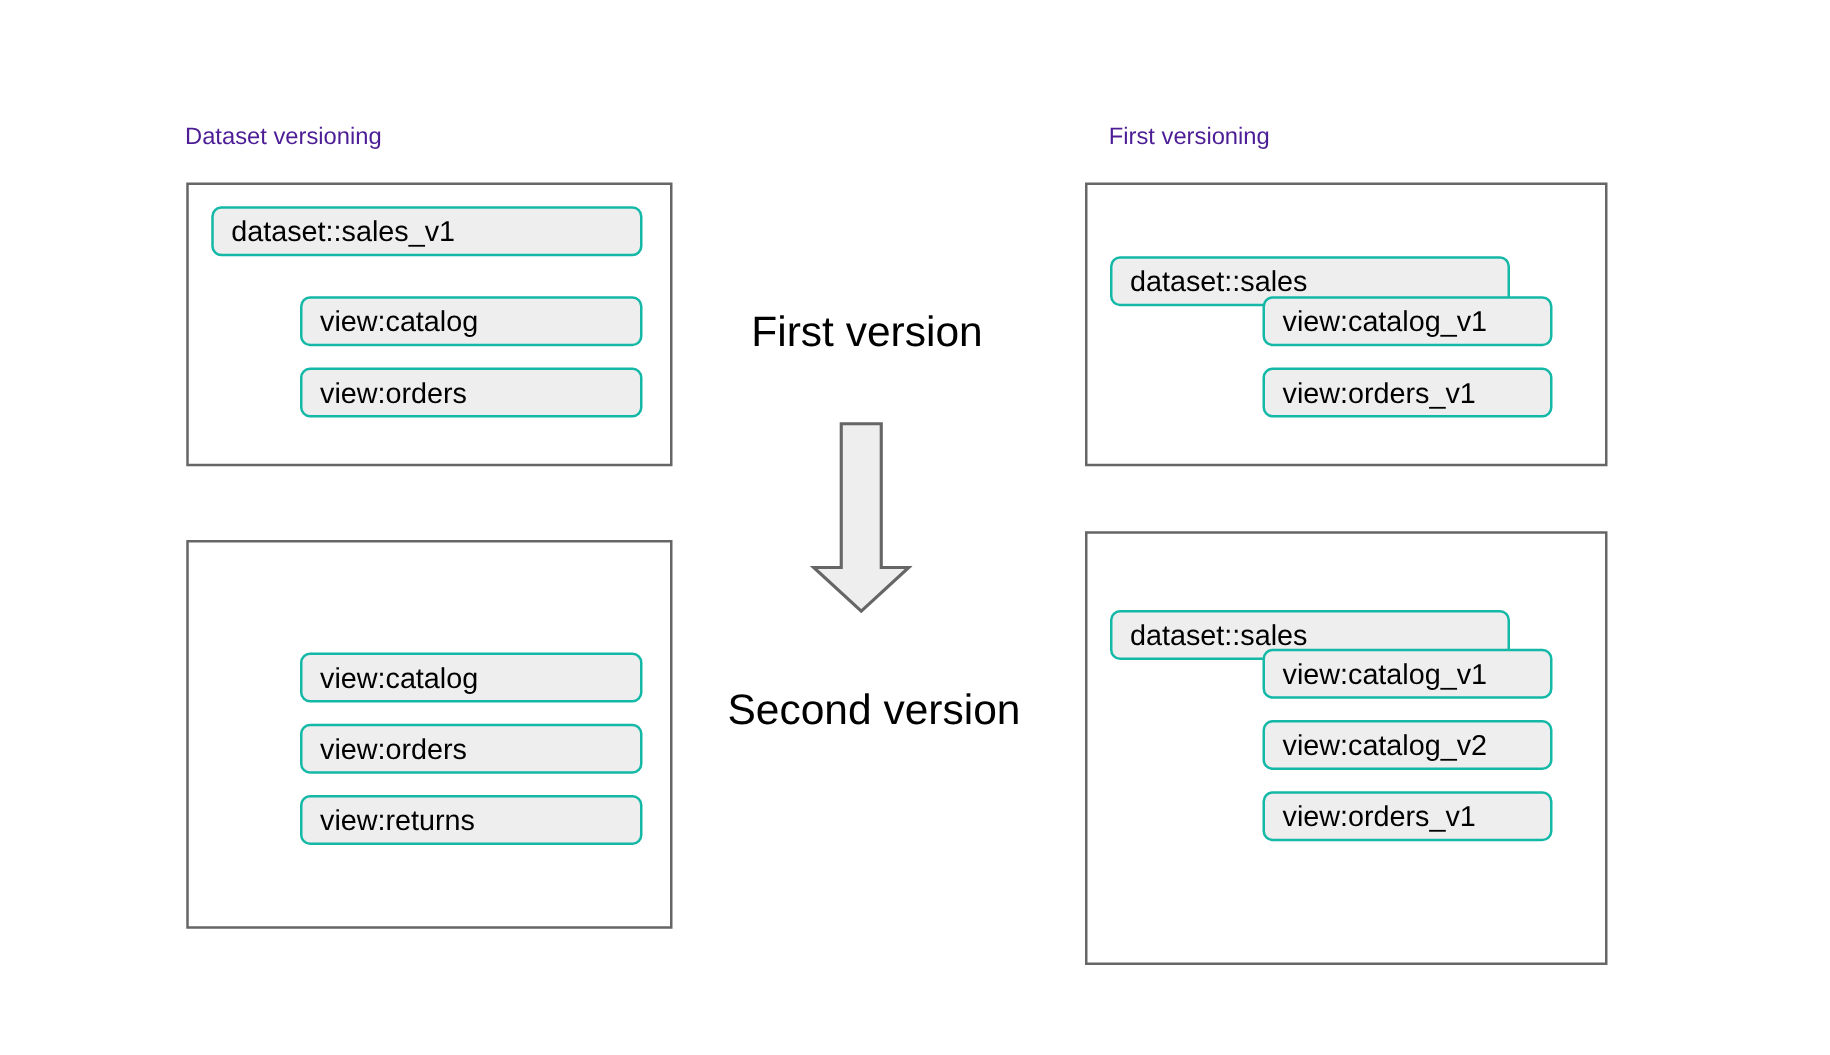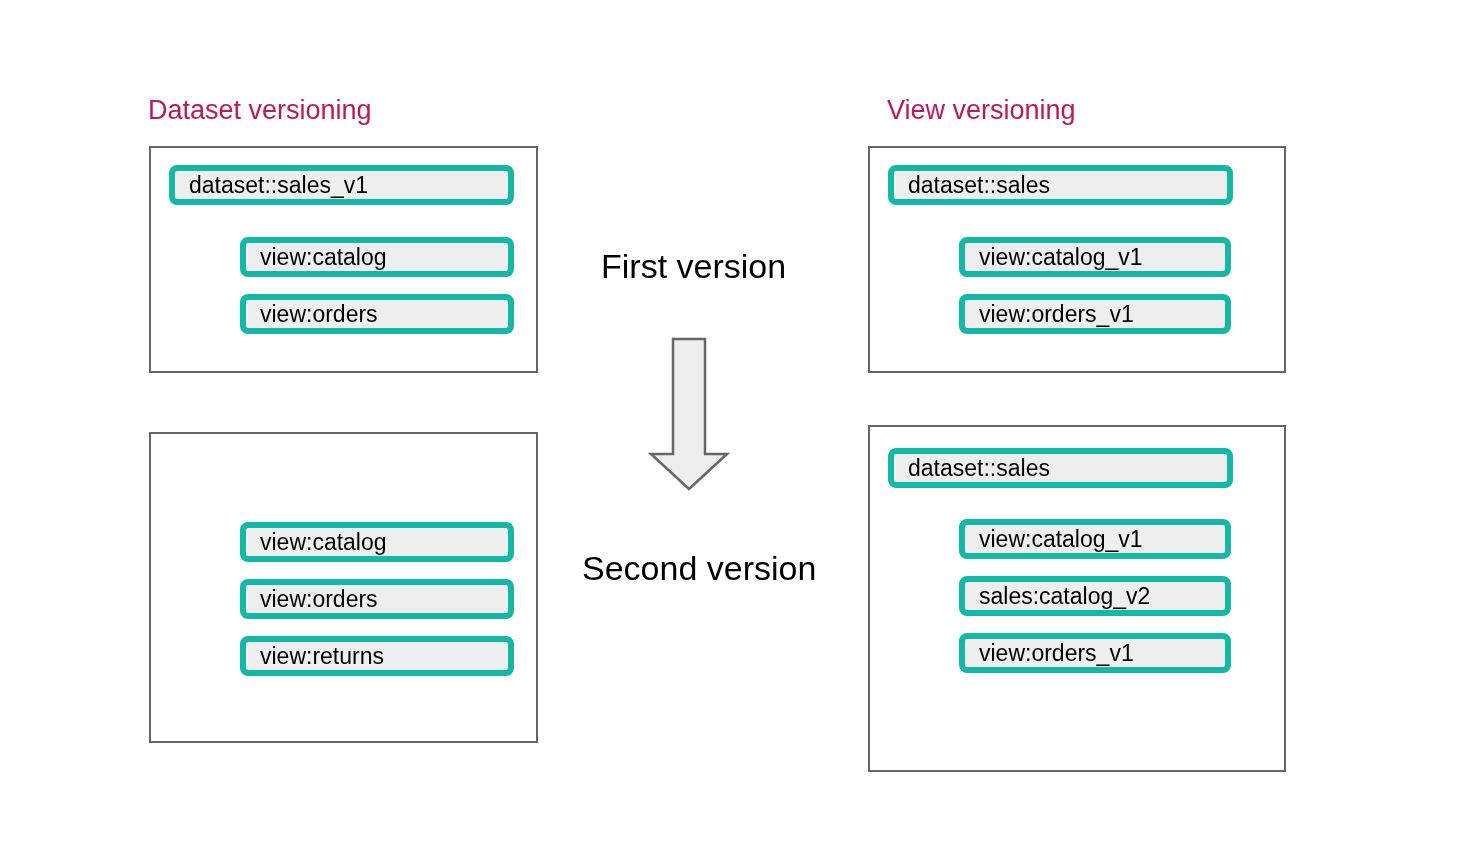--- a/index.html
+++ b/index.html
@@ -19,23 +19,23 @@
   .canvas {
     position: absolute;
     left: 0; top: 0;
     width: 1464px;
     height: 844px;
   }
 
   
   .col-title {
     position: absolute;
-    font-size: 27px;
+    font-size: 19px;
     line-height: 32px;
-    color: #be185d;
+    color: #4c1d95;
     white-space: nowrap;
     letter-spacing: 0px;
   }
   #title-left  { left: 148px; top: 94px; }
   #title-right { left: 887px; top: 94px; }
 
   
   .panel {
     position: absolute;
     box-sizing: border-box;
@@ -46,37 +46,37 @@
   #panel-ds-v2 { left: 149px; top: 432px; width: 389px; height: 311px; }
   #panel-vw-v1 { left: 868px; top: 146px; width: 418px; height: 227px; }
   #panel-vw-v2 { left: 868px; top: 425px; width: 418px; height: 347px; }
 
   
   .chip {
     position: absolute;
     box-sizing: border-box;
     height: 40px;
     background: #eeeeee;
-    border: 6px solid #14b8a6;
+    border: 2px solid #14b8a6;
     border-radius: 8px;
     display: flex;
     align-items: center;
     padding-left: 14px;
     font-size: 23px;
     line-height: 24px;
     color: #000000;
     white-space: nowrap;
   }
 
   
   .chip.ds-left  { left: 169px; width: 345px; }
   .chip.vw-left  { left: 240px; width: 274px; }
   
-  .chip.ds-right { left: 888px; width: 345px; }
-  .chip.vw-right { left: 959px; width: 272px; }
+  .chip.ds-right { left: 888px; width: 320px; margin-top: 40px; }
+  .chip.vw-right { left: 1010px; width: 232px; }
 
   
   #flow-arrow {
     position: absolute;
     left: 648px;
     top: 336px;
     width: 82px;
     height: 156px;
   }
 
@@ -91,21 +91,21 @@
   #label-first  { left: 601px; top: 250px; }
   #label-second { left: 582px; top: 552px; }
 </style>
 </head>
 <body>
 
 <div class="canvas">
 
   <div class="col-title" id="title-left">Dataset versioning</div>
 
-  <div class="col-title" id="title-right">View versioning</div>
+  <div class="col-title" id="title-right">First versioning</div>
 
   <div class="panel" id="panel-ds-v1"></div>
 
   <div class="chip ds-left" style="top:165px;">dataset::sales_v1</div>
 
   <div class="chip vw-left" style="top:237px;">view:catalog</div>
 
   <div class="chip vw-left" style="top:294px;">view:orders</div>
 
   <div class="panel" id="panel-ds-v2"></div>
@@ -124,21 +124,21 @@
   <div class="chip vw-right" style="top:237px;">view:catalog_v1</div>
 
   <div class="chip vw-right" style="top:294px;">view:orders_v1</div>
 
   <div class="panel" id="panel-vw-v2"></div>
 
   <div class="chip ds-right" style="top:448px;">dataset::sales</div>
 
   <div class="chip vw-right" style="top:519px;">view:catalog_v1</div>
 
-  <div class="chip vw-right" style="top:576px;">sales:catalog_v2</div>
+  <div class="chip vw-right" style="top:576px;">view:catalog_v2</div>
 
   <div class="chip vw-right" style="top:633px;">view:orders_v1</div>
 
 
   <div class="center-label" id="label-first">First version</div>
 
   <svg id="flow-arrow" viewBox="0 0 82 156">
     <polygon points="25,3 57,3 57,118 79,118 41,153 3,118 25,118" fill="#eeeeee" stroke="#666666" stroke-width="2.5" stroke-linejoin="miter"></polygon>
   </svg>
 

